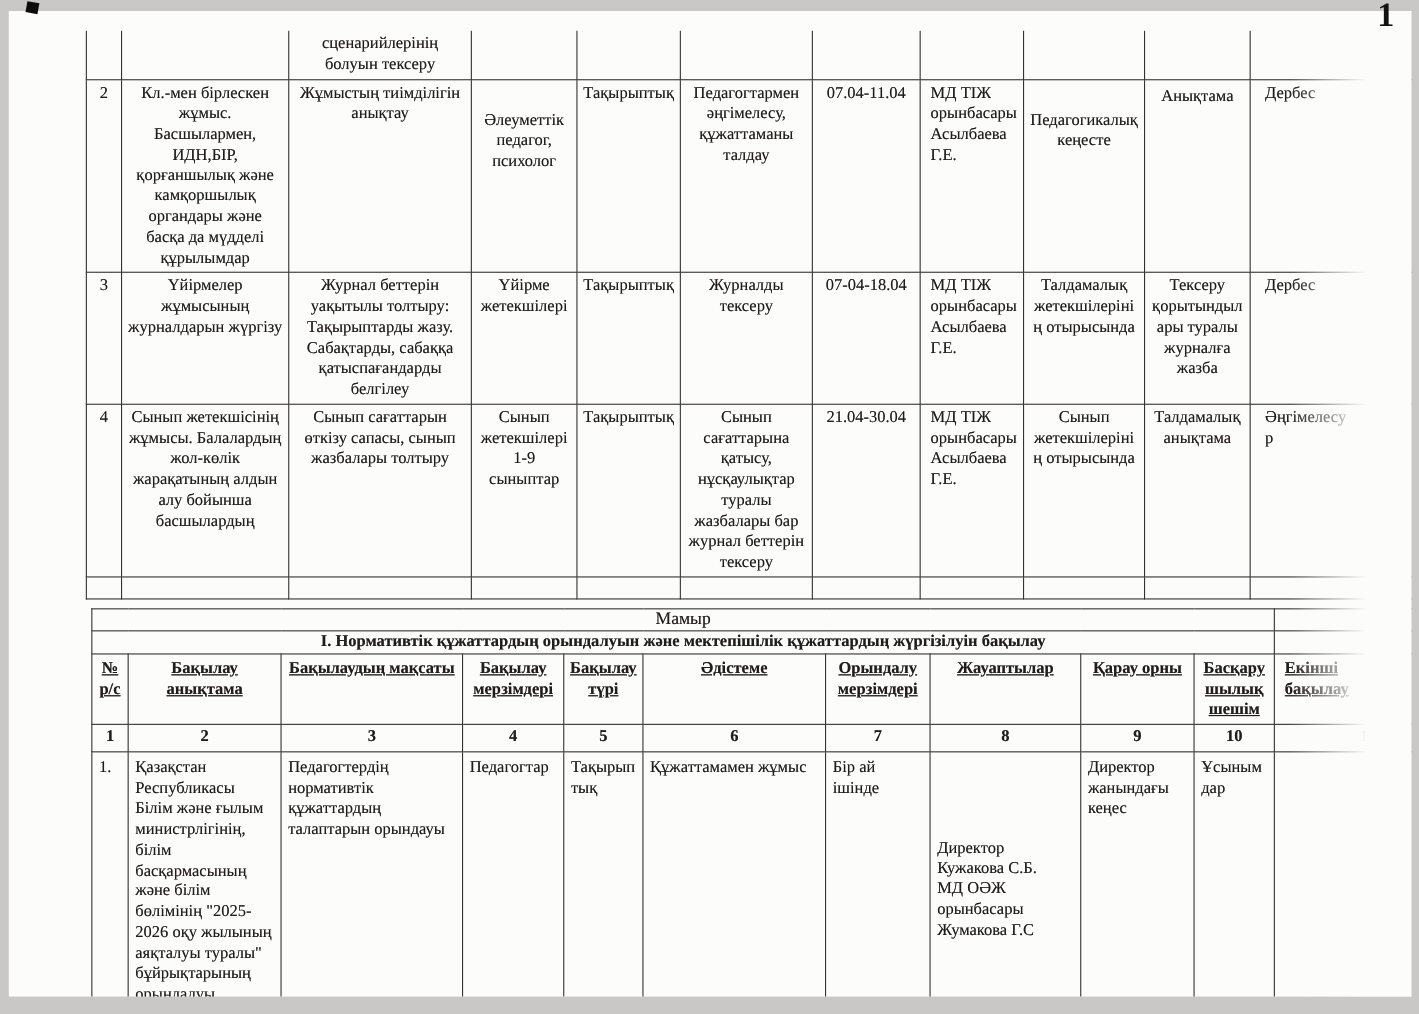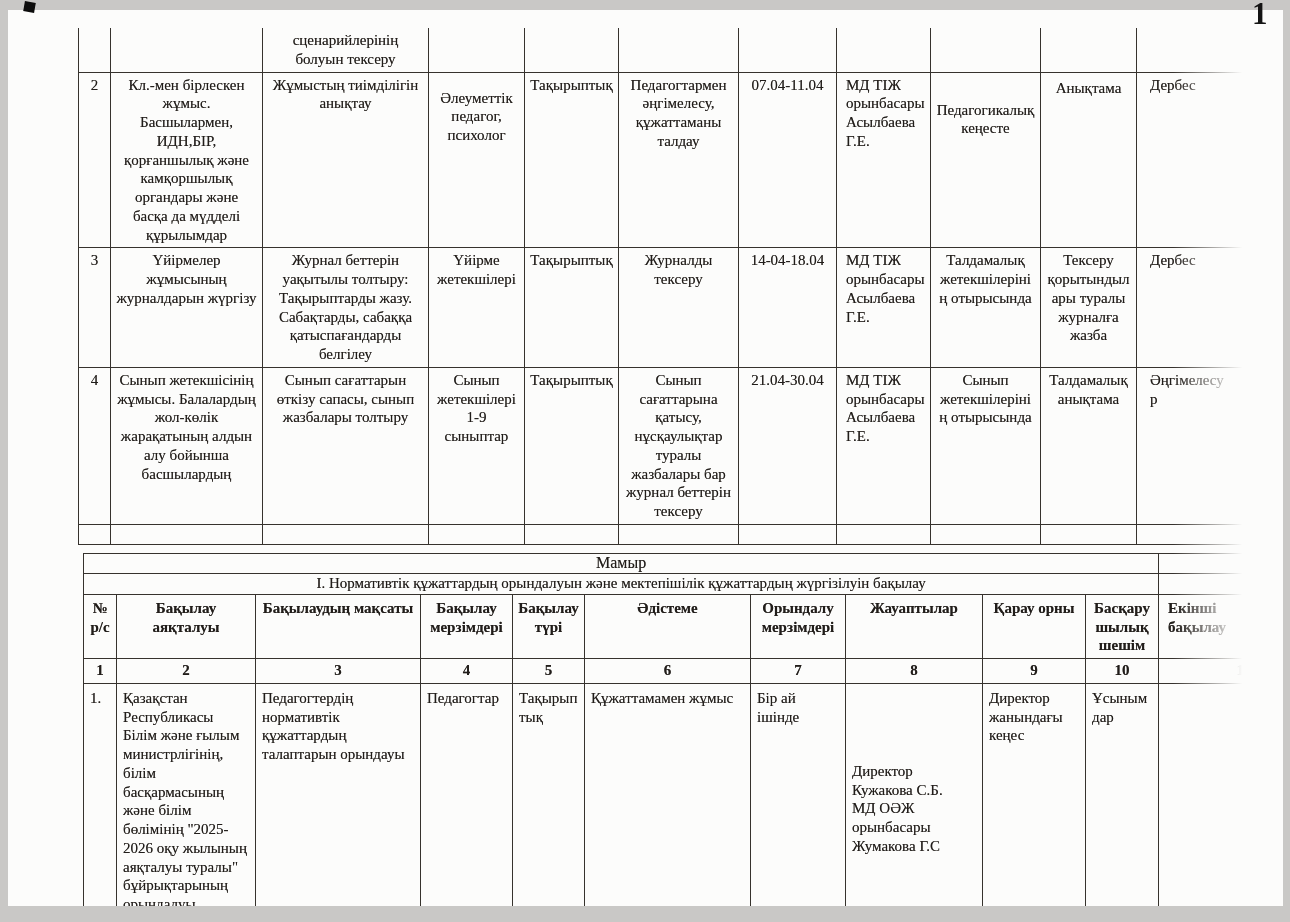--- a/index.html
+++ b/index.html
@@ -21,22 +21,22 @@
     text-shadow:0 0 .4px rgba(20,15,10,.55);
   }
   
   #t-april{left:70px;top:18px;width:1238px;}
   #t-april tr.partial td{border-top:none;}
   #t-april td.al{text-align:left;padding-left:9px;}
   #t-april td.edgecol{text-align:left;padding-left:13px;}
   
   #t-may{left:75px;top:543px;width:1244px;}
   #t-may td.band{font-weight:normal;font-size:16px;line-height:1.05;padding:1px 2px;vertical-align:middle;}
-  #t-may td.band2{font-weight:normal;font-size:15px;line-height:1.05;padding:1px 2px;vertical-align:middle;}
-  #t-may td.hdr{font-weight:bold;padding-top:4px;}
+  #t-may td.band2{font-weight:bold;font-size:15px;line-height:1.05;padding:1px 2px;vertical-align:middle;}
+  #t-may td.hdr{font-weight:bold;padding-top:4px;text-decoration:underline;}
   #t-may td.hdr-edge{text-align:left;padding-left:9px;}
   #t-may td.num{font-weight:bold;padding-top:2px;}
   #t-may tr.data-row td{text-align:left;padding:5px 6px;}
   #t-may tr.data-row td.resp{padding-top:78px;}
   
   .fade-right{
     position:absolute;left:1165px;top:0;width:112px;height:100%;z-index:5;
     background:linear-gradient(to right, rgba(252,252,251,0) 0%, #fcfcfb 62%);
   }
   .corner-mark{
@@ -78,37 +78,37 @@
       <td></td>
       <td></td>
       <td></td>
       <td></td>
       <td></td>
     </tr>
     <tr style="height:170px">
       <td>2</td>
       <td>Кл.-мен бірлескен жұмыс. Басшылармен, ИДН,БІР, қорғаншылық және камқоршылық органдары және басқа да мүдделі құрылымдар</td>
       <td>Жұмыстың тиімділігін анықтау</td>
-      <td style="padding-top:16px">Әлеуметтік педагог, психолог</td>
+      <td style="padding-top:28px">Әлеуметтік педагог, психолог</td>
       <td>Тақырыптық</td>
       <td>Педагогтармен әңгімелесу, құжаттаманы талдау</td>
       <td>07.04-11.04</td>
       <td class="al">МД ТІЖ орынбасары Асылбаева Г.Е.</td>
       <td style="padding-top:28px">Педагогикалық кеңесте</td>
       <td style="padding-top:6px">Анықтама</td>
       <td class="edgecol">Дербес</td>
     </tr>
     <tr style="height:112px">
       <td>3</td>
       <td>Үйірмелер жұмысының журналдарын жүргізу</td>
       <td>Журнал беттерін уақытылы толтыру: Тақырыптарды жазу. Сабақтарды, сабаққа қатыспағандарды белгілеу</td>
       <td>Үйірме жетекшілері</td>
       <td>Тақырыптық</td>
       <td>Журналды тексеру</td>
-      <td>14-04-18.04</td>
+      <td>07-04-18.04</td>
       <td class="al">МД ТІЖ орынбасары Асылбаева Г.Е.</td>
       <td>Талдамалық жетекшілерінің отырысында</td>
       <td>Тексеру қорытындылары туралы журналға жазба</td>
       <td class="edgecol">Дербес</td>
     </tr>
     <tr style="height:147px">
       <td>4</td>
       <td>Сынып жетекшісінің жұмысы. Балалардың жол-көлік жарақатының алдын алу бойынша басшылардың</td>
       <td>Сынып сағаттарын өткізу сапасы, сынып жазбалары толтыру</td>
       <td>Сынып жетекшілері 1-9 сыныптар</td>
@@ -155,21 +155,21 @@
         <tr style="height:19px">
       <td class="band" colspan="10">Мамыр</td>
       <td></td>
     </tr>
     <tr style="height:21px">
       <td class="band2" colspan="10">І. Нормативтік құжаттардың орындалуын және мектепішілік құжаттардың жүргізілуін  бақылау</td>
       <td></td>
     </tr>
     <tr style="height:63px">
       <td class="hdr">№ р/с</td>
-      <td class="hdr">Бақылау аяқталуы</td>
+      <td class="hdr">Бақылау анықтама</td>
       <td class="hdr">Бақылаудың мақсаты</td>
       <td class="hdr">Бақылау мерзімдері</td>
       <td class="hdr">Бақылау түрі</td>
       <td class="hdr">Әдістеме</td>
       <td class="hdr">Орындалу мерзімдері</td>
       <td class="hdr">Жауаптылар</td>
       <td class="hdr">Қарау орны</td>
       <td class="hdr">Басқарушылық шешім</td>
       <td class="hdr hdr-edge">Екінші
 бақылау</td>

